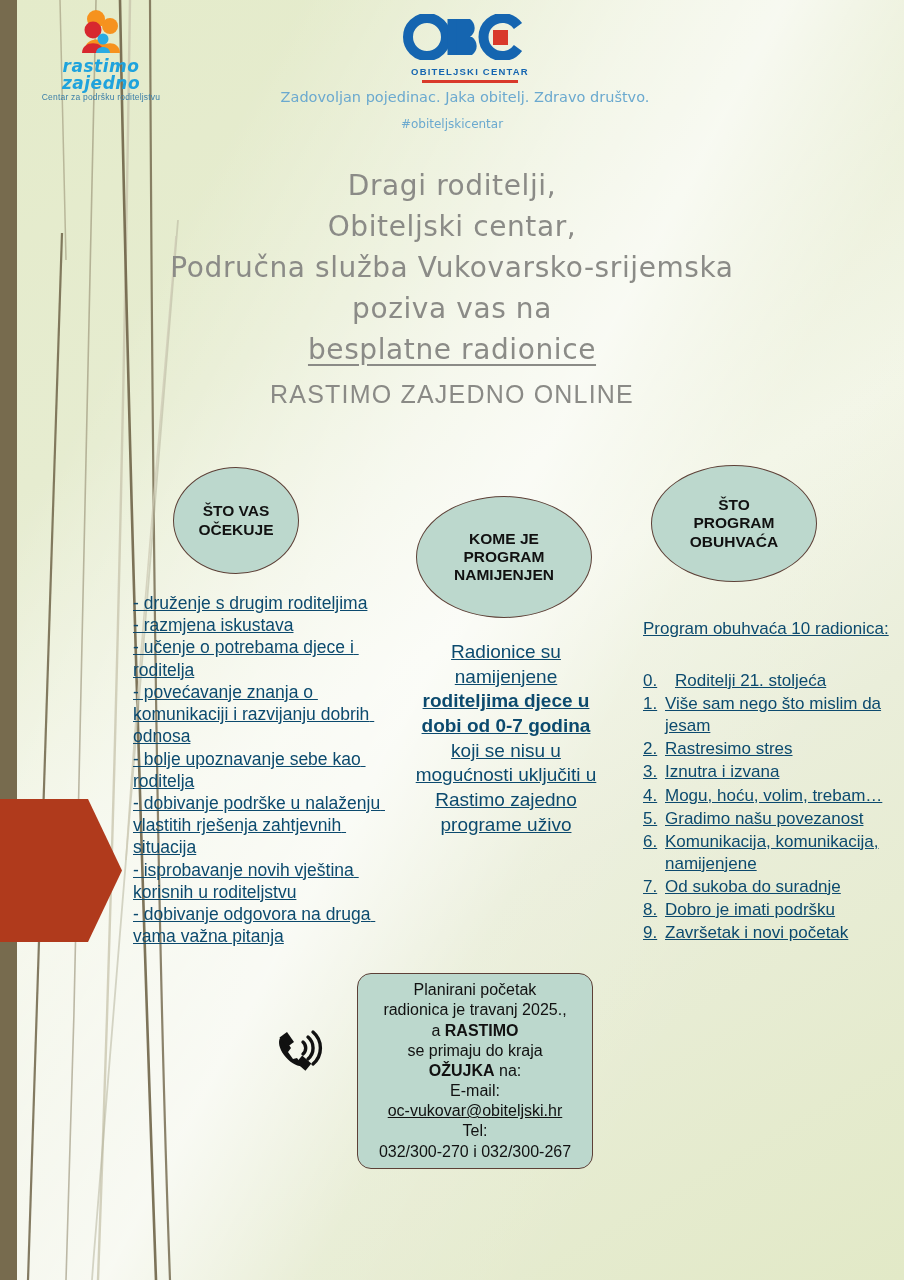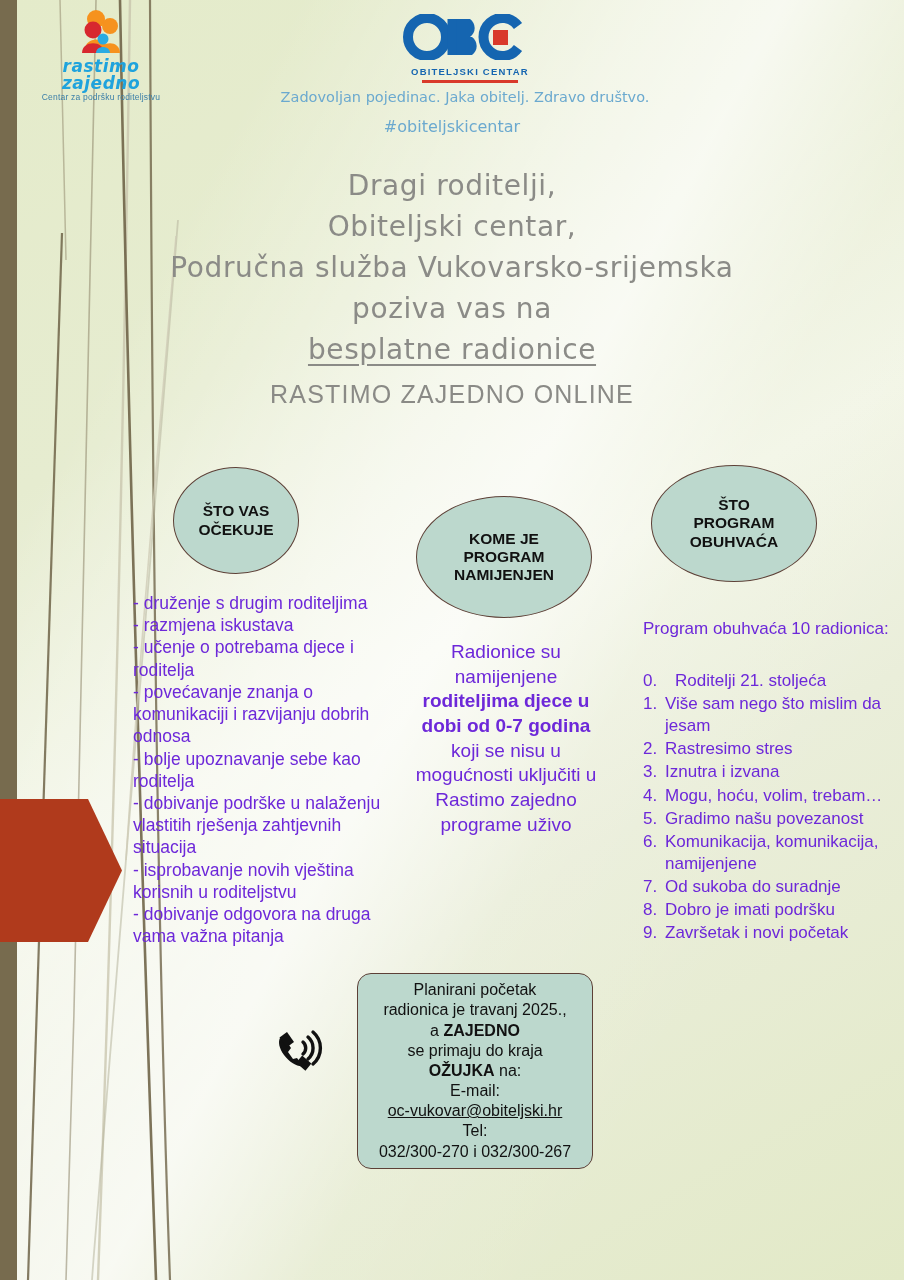--- a/index.html
+++ b/index.html
@@ -97,21 +97,21 @@
 
   
   .tagline {
     position: absolute;
     left: 0; width: 904px;
     text-align: center;
     color: #6ba9cf;
     font-family: "DejaVu Sans", sans-serif;
   }
   .tagline-1 { top: 89px;  font-size: 14.5px; margin-left: 13px; }
-  .tagline-2 { top: 117px; font-size: 16px; }
+  .tagline-2 { top: 117px; font-size: 12px; }
 
   
   .heading {
     position: absolute;
     left: 0; width: 904px;
     text-align: center;
     color: #8b8b87;
     font-family: "DejaVu Sans", sans-serif;
   }
   .h-line {
@@ -144,22 +144,23 @@
     color: #111;
     line-height: 1.18;
   }
   #oval-1 { left: 173px; top: 467px; width: 124px; height: 105px; font-size: 15.5px; }
   #oval-2 { left: 416px; top: 496px; width: 174px; height: 120px; font-size: 15.5px; }
   #oval-3 { left: 651px; top: 465px; width: 164px; height: 115px; font-size: 15.5px; }
 
   
   .col {
     position: absolute;
-    color: #6d28d9;
+    color: #0c4a6e;
     font-family: "Liberation Sans", sans-serif;
+    text-decoration: underline;
   }
   #col-left {
     left: 133px; top: 592px; width: 262px;
     font-size: 17.5px; line-height: 1.27;
   }
   #col-left div { white-space: pre-wrap; }
 
   #col-mid {
     left: 412px; top: 640px; width: 188px;
     font-size: 19px; line-height: 1.30;
@@ -361,21 +362,21 @@
       <path d="M33 26 A8 8 0 0 1 33 38"></path>
       <path d="M38 21 A14.5 14.5 0 0 1 38 43"></path>
       <path d="M43 16 A21 21 0 0 1 43 48"></path>
     </g>
   </svg>
 
   <div class="contact-box">
     <div>
       <span>Planirani početak</span><br>
       <span>radionica je travanj 2025.,</span><br>
-      <span>a </span><span class="strong">ZAJEDNO</span><br>
+      <span>a </span><span class="strong">RASTIMO</span><br>
       <span>se primaju do kraja</span><br>
       <span class="strong">OŽUJKA</span><span> na:</span><br>
       <span>E-mail:</span><br>
       <span class="mail">oc-vukovar@obiteljski.hr</span><br>
       <span>Tel:</span><br>
       <span>032/300-270 i 032/300-267</span>
     </div>
   </div>
 
 </div>

